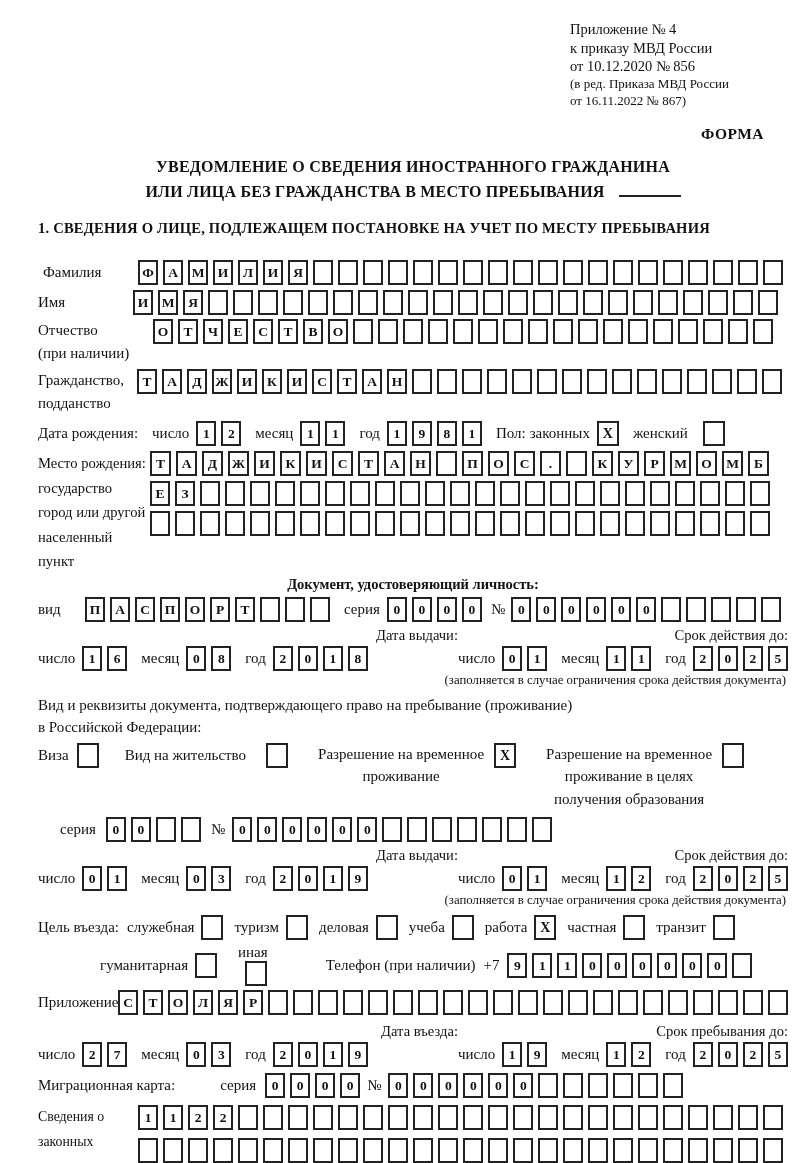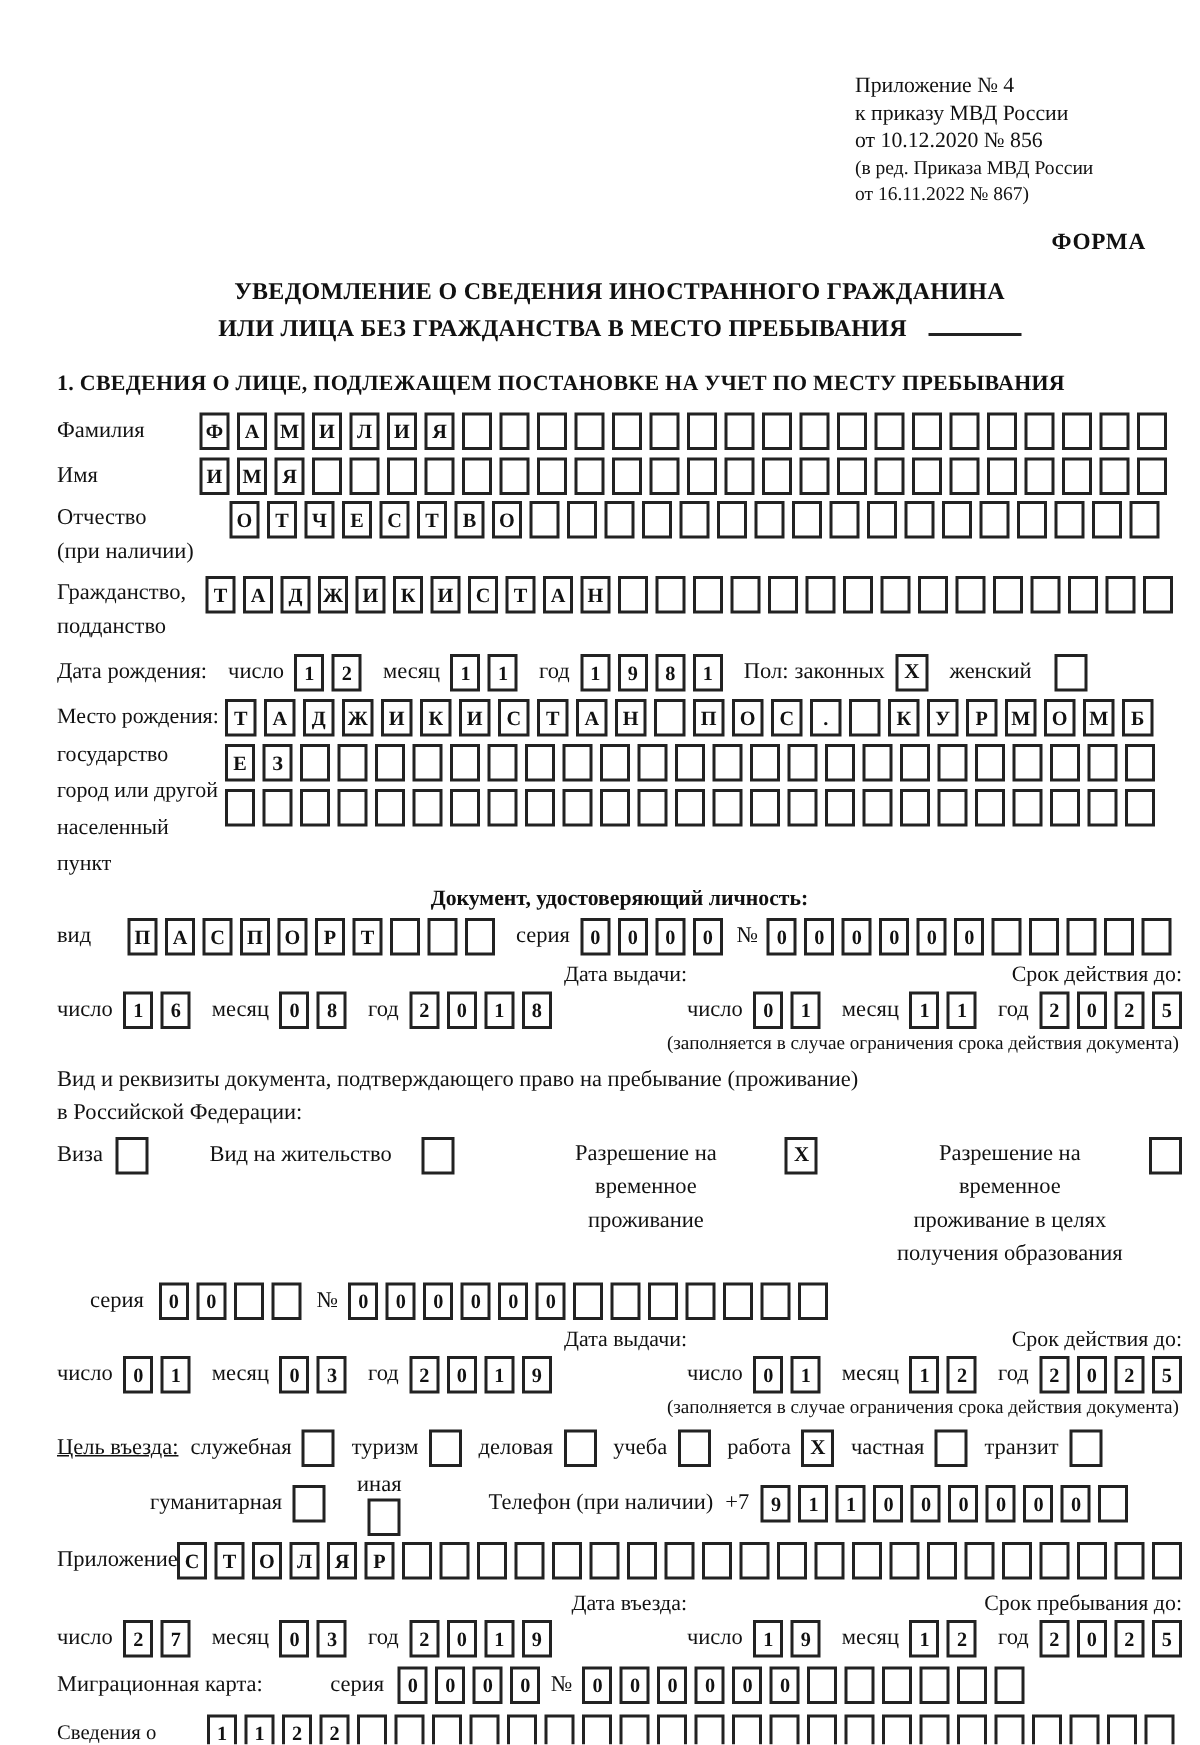--- a/index.html
+++ b/index.html
@@ -1,20 +1,20 @@
 <!DOCTYPE html>
 <html><head>
 <meta charset="utf-8">
 <style>
   html,body{margin:0;padding:0;background:#fff;}
   .page{
     width:800px;height:1163px;box-sizing:border-box;position:relative;
     background:#fff;color:#111;
     font-family:"Liberation Serif","DejaVu Serif",serif;
-    padding:48px 12px 10px 38px;overflow:hidden;
+    padding:20px 12px 10px 38px;overflow:hidden;
   }
   
   .hdr{width:190px;margin-left:auto;margin-right:28px;font-size:14.5px;line-height:1.28;}
   .hdr-sub{font-size:13px;line-height:1.3;}
   .forma{text-align:right;margin:16px 24px 0 0;font-weight:bold;font-size:15.5px;letter-spacing:.5px;}
   
   .title{margin-top:12px;text-align:center;font-weight:bold;font-size:16px;line-height:1.55;letter-spacing:.2px;}
   .title-underline{display:inline-block;width:62px;border-bottom:2px solid #222;margin-left:14px;vertical-align:baseline;height:14px;}
   .sec{margin-top:15px;font-weight:bold;font-size:14.6px;letter-spacing:.2px;}
   
@@ -48,21 +48,21 @@
   
   .datepair{display:flex;margin-top:4px;}
   .dp-col{flex:none;}
   .dp-left{width:420px;}
   .dp-right{width:330px;}
   .dp-head{text-align:right;font-size:14.6px;margin-bottom:2px;}
   .dp-row{display:flex;align-items:center;}
   .note-r{text-align:right;font-size:12.8px;margin-top:2px;padding-right:2px;}
   .para{font-size:15px;line-height:1.5;margin-top:6px;}
   
-  .res-row{display:flex;align-items:flex-start;margin-top:4px;gap:15px;}
+  .res-row{display:flex;align-items:flex-start;margin-top:4px;}
   .res-item{display:flex;align-items:flex-start;margin-right:14px;}
   .res-item .lab{margin-right:8px;line-height:25px;}
   .res-lab-c{text-align:center;font-size:15px;line-height:1.5;margin-right:10px;}
   
   .p-item{display:flex;align-items:center;margin-right:11px;}
   .p-item .p-lab{font-size:15px;margin-right:7px;}
   .indent62{padding-left:62px;}
   .phone-lab{font-size:15px;margin:0 8px 0 40px;}
   .plus7{font-size:15px;margin-right:8px;}
   
@@ -86,21 +86,21 @@
 
   <div class="forma">ФОРМА</div>
 
   <div class="title">
     <div>УВЕДОМЛЕНИЕ О СВЕДЕНИЯ ИНОСТРАННОГО ГРАЖДАНИНА</div>
     <div><span>ИЛИ ЛИЦА БЕЗ ГРАЖДАНСТВА В МЕСТО ПРЕБЫВАНИЯ</span><span class="title-underline"></span></div>
   </div>
 
   <div class="sec">1. СВЕДЕНИЯ О ЛИЦЕ, ПОДЛЕЖАЩЕМ ПОСТАНОВКЕ НА УЧЕТ ПО МЕСТУ ПРЕБЫВАНИЯ</div>
 
-  <div class="row" style="margin-top:9px;">
+  <div class="row" style="margin-top:22px;justify-content:flex-end;">
     <span class="lab w95">Фамилия</span>
     <span class="cells">
         <span class="cell">Ф</span>
         <span class="cell">А</span>
         <span class="cell">М</span>
         <span class="cell">И</span>
         <span class="cell">Л</span>
         <span class="cell">И</span>
         <span class="cell">Я</span>
         <span class="cell"></span>
@@ -529,21 +529,21 @@
             <span class="cell">0</span>
             <span class="cell">2</span>
             <span class="cell">5</span>
           </span>
       </div>
     </div>
   </div>
   <div class="note-r">(заполняется в случае ограничения срока действия документа)</div>
 
   <div class="row" style="margin-top:6px;">
-    <span class="lab" style="margin-right:8px;text-decoration:underline;">Цель въезда:</span>
+    <span class="lab" style="margin-right:8px;">Цель въезда:</span>
     <span class="p-item">
         <span class="p-lab">служебная</span>
         <span class="checkbox"></span>
       </span>
     <span class="p-item">
         <span class="p-lab">туризм</span>
         <span class="checkbox"></span>
       </span>
     <span class="p-item">
         <span class="p-lab">деловая</span>

